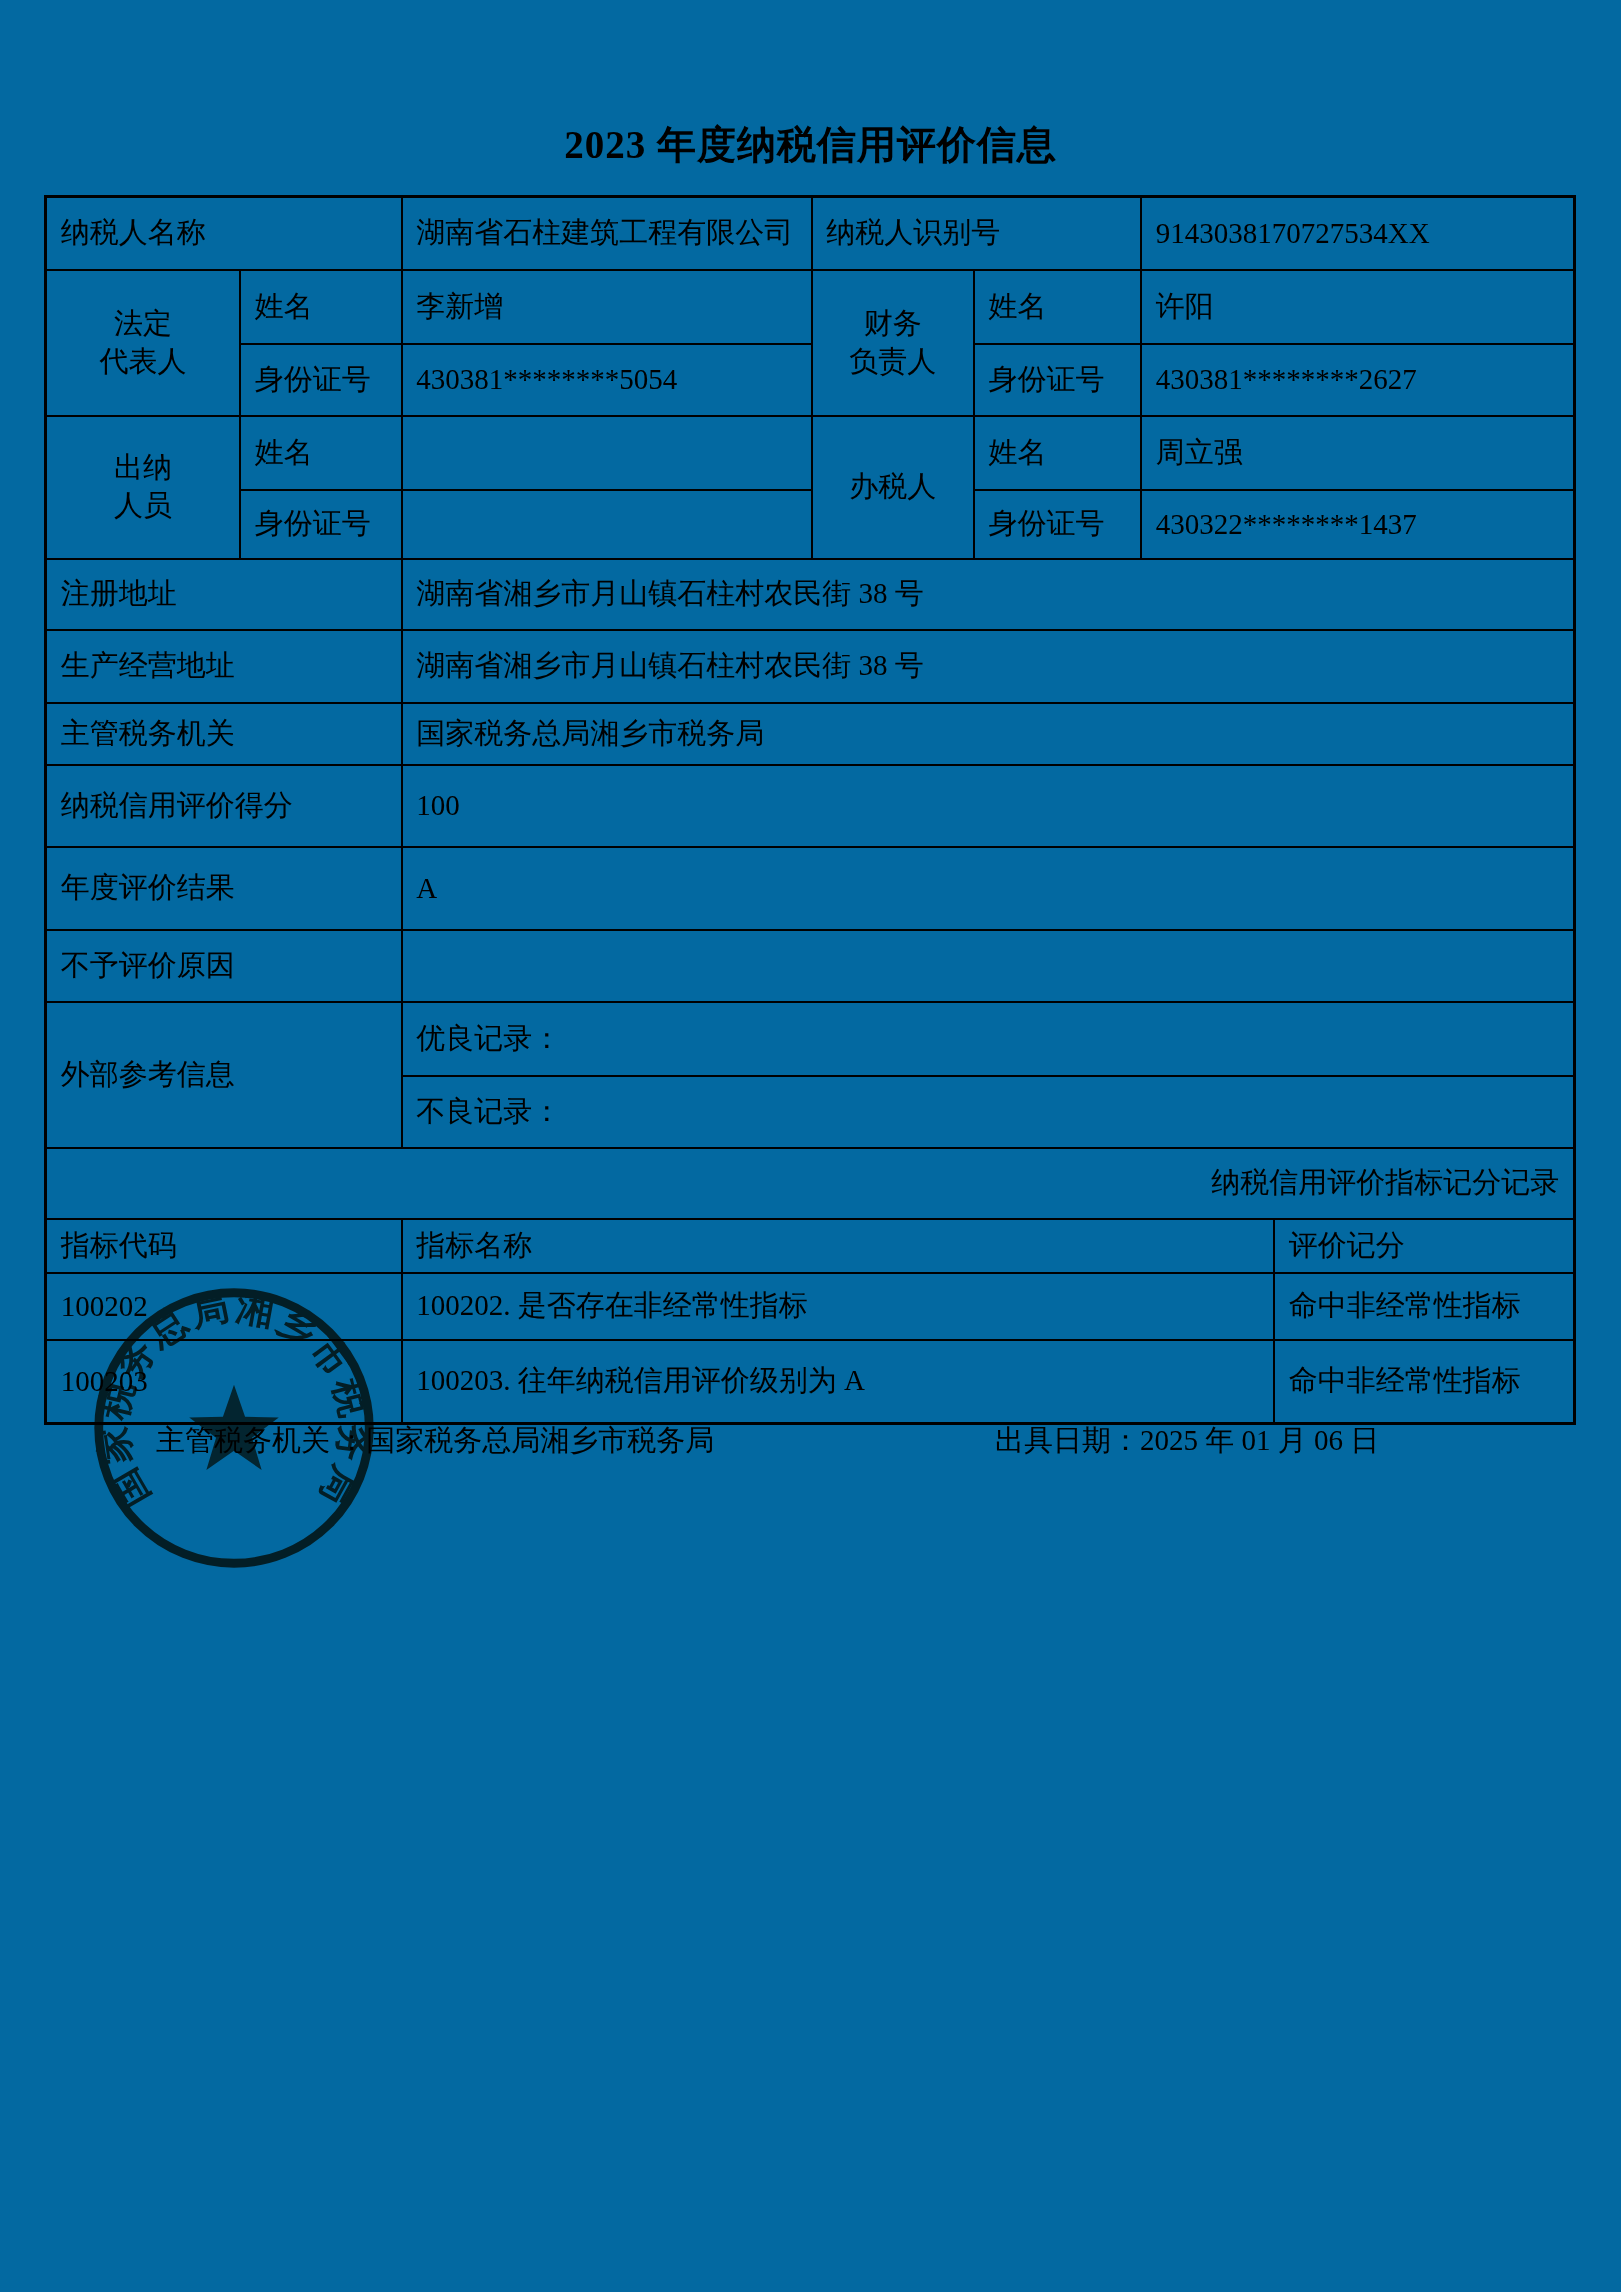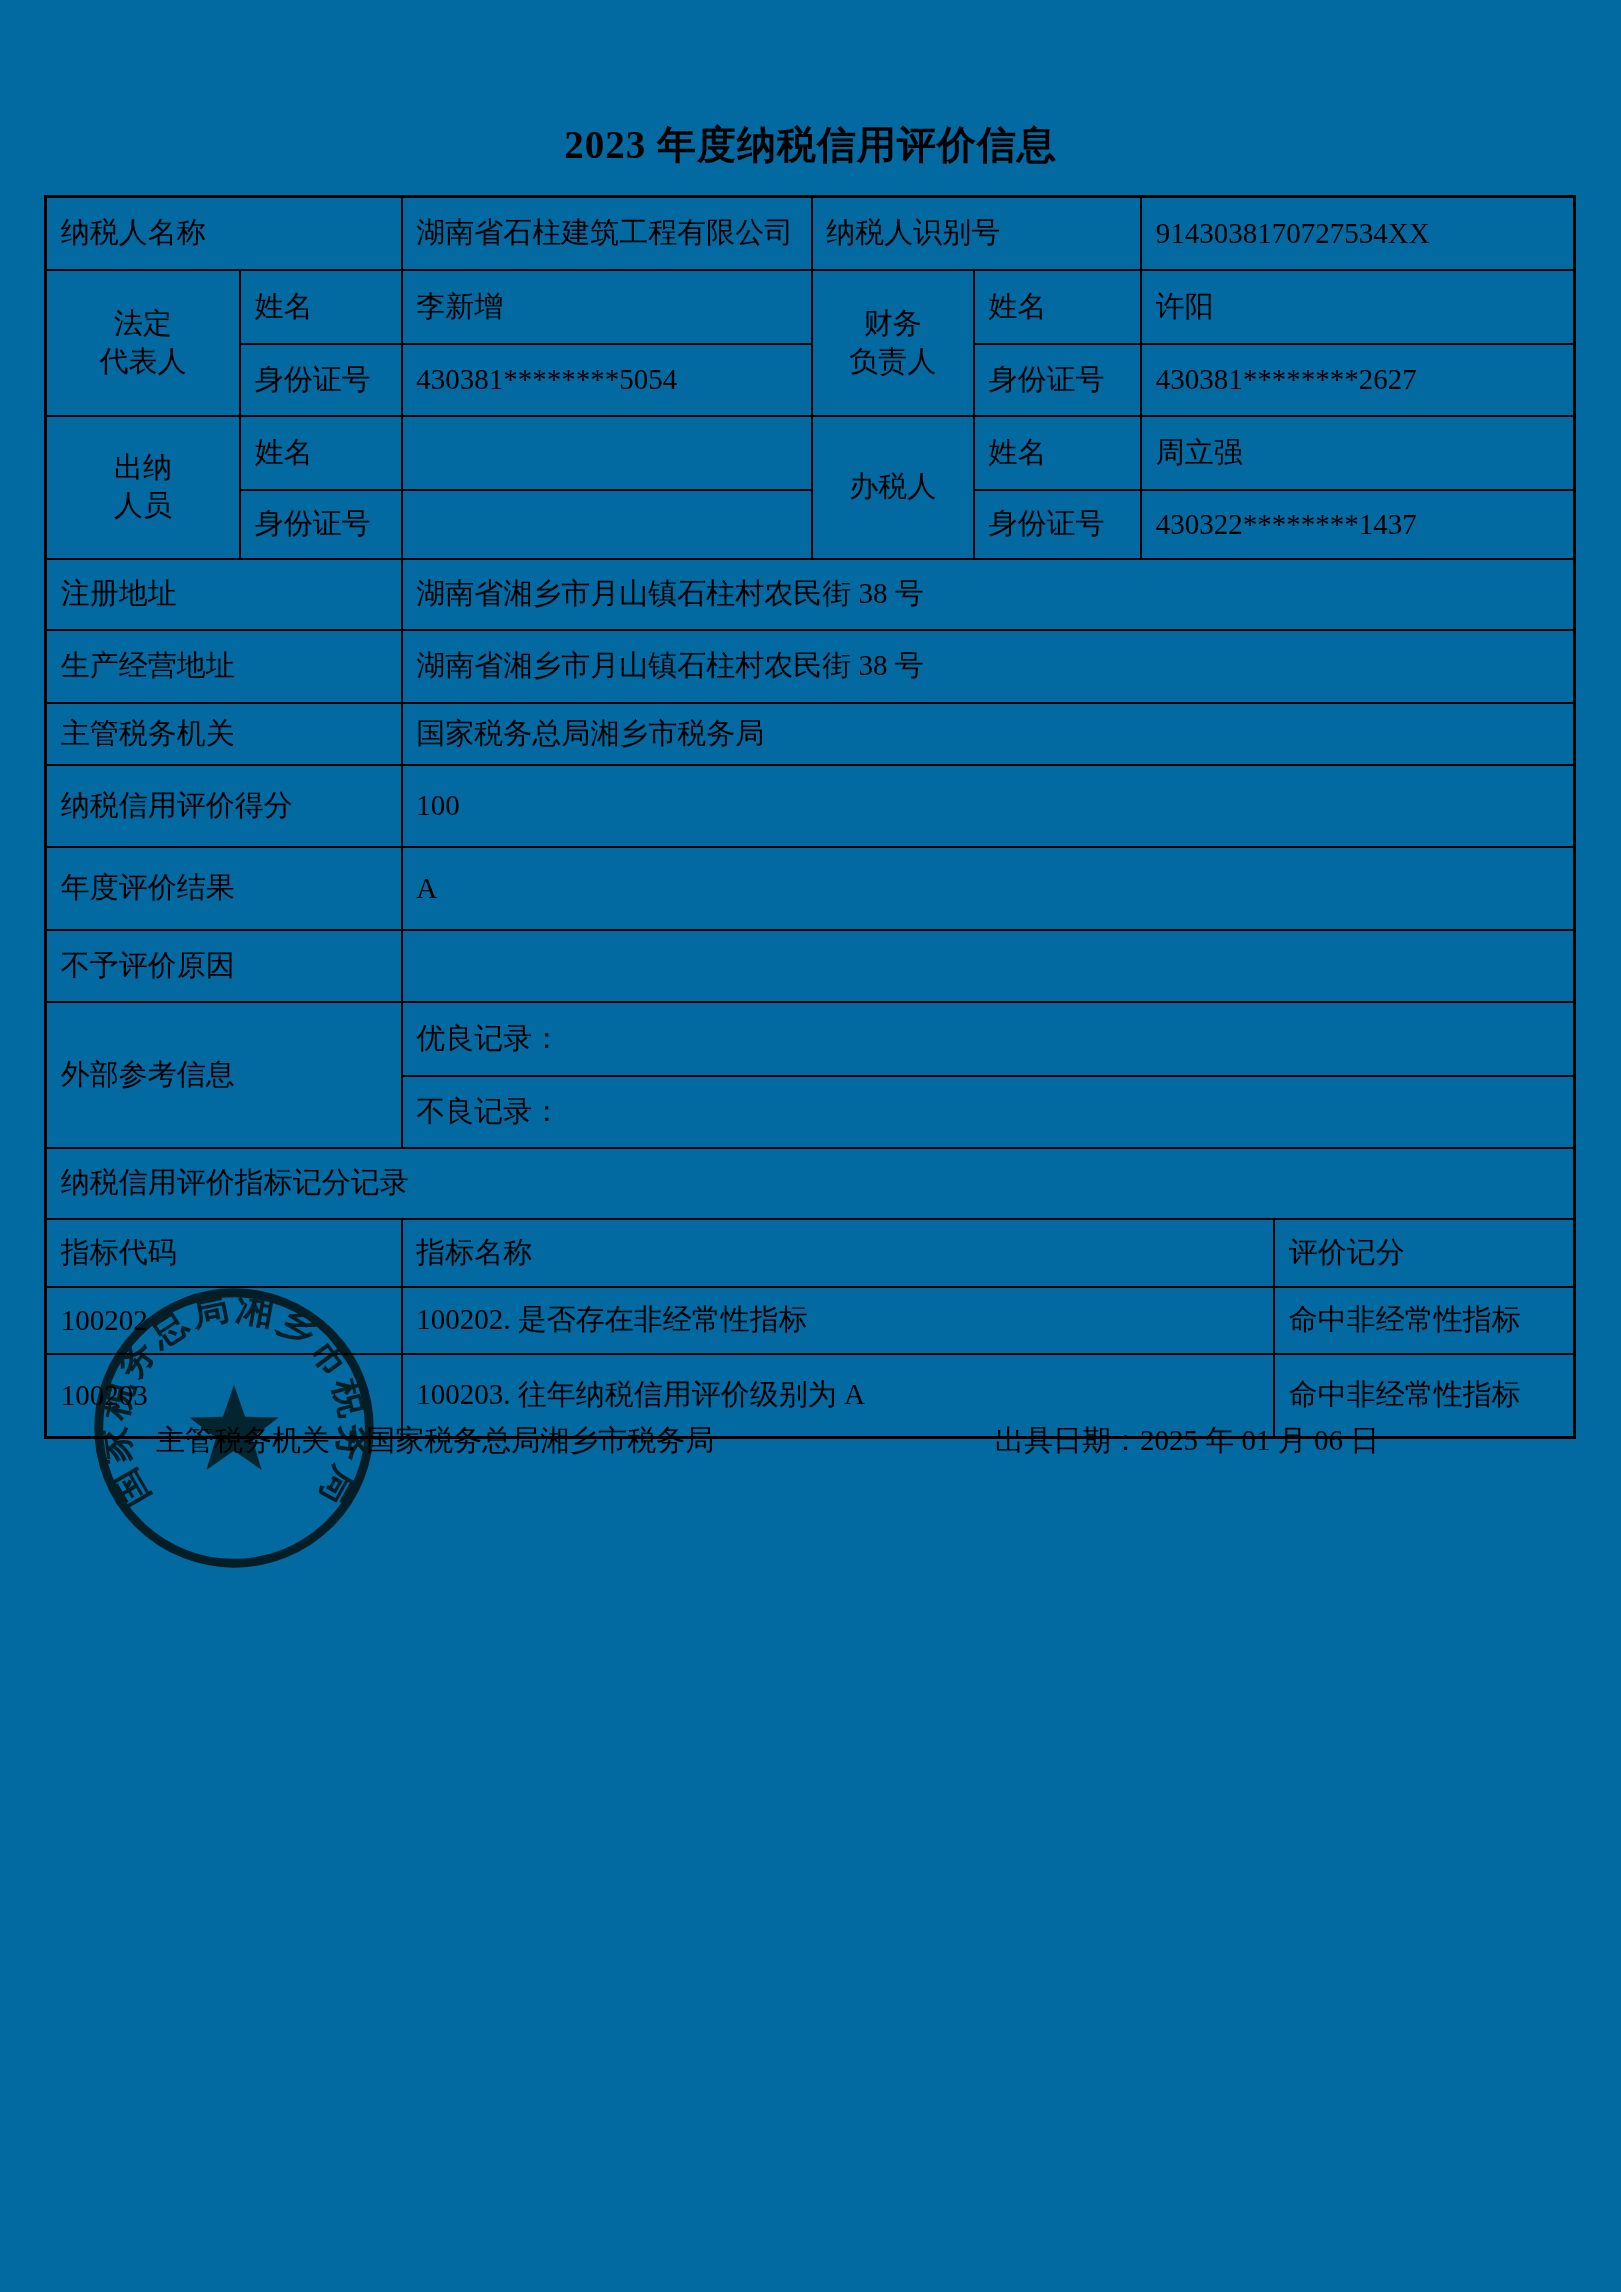--- a/index.html
+++ b/index.html
@@ -39,21 +39,21 @@
     border-bottom-width: 2.9px;
     font-size: 29px;
     padding: 0 13.7px;
     vertical-align: middle;
     overflow: hidden;
   }
   td.lbl { text-align: left; }
   td.val { }
   td.grp { text-align: center; padding: 0; line-height: 1.3; }
   td.sub { text-align: left; padding-left: 17.6px; }
-  td.sec { text-align: left; margin-top: 10px; }
+  td.sec { text-align: right; margin-top: 10px; }
   .footer { position: absolute; left: 0; top: 0; width: 100%; }
   .footer-authority {
     position: absolute;
     left: 156px;
     top: 1421px;
     font-size: 29px;
     white-space: pre;
   }
   .footer-date {
     position: absolute;
@@ -166,21 +166,21 @@
       <tr style="height:74px">
         <td class="lbl" colspan="2" rowspan="2">外部参考信息</td>
         <td class="sub" colspan="5">优良记录：</td>
       </tr>
       <tr style="height:72px">
         <td class="sub" colspan="5">不良记录：</td>
       </tr>
       <tr style="height:71px">
         <td class="sec" colspan="7">纳税信用评价指标记分记录</td>
       </tr>
-      <tr style="height:68px">
+      <tr style="height:54px">
         <td class="val" colspan="2">指标代码</td>
         <td class="val" colspan="4">指标名称</td>
         <td class="val">评价记分</td>
       </tr>
       <tr style="height:67px">
         <td class="val" colspan="2">100202</td>
         <td class="val" colspan="4">100202. 是否存在非经常性指标</td>
         <td class="val">命中非经常性指标</td>
       </tr>
       <tr style="height:84px">

